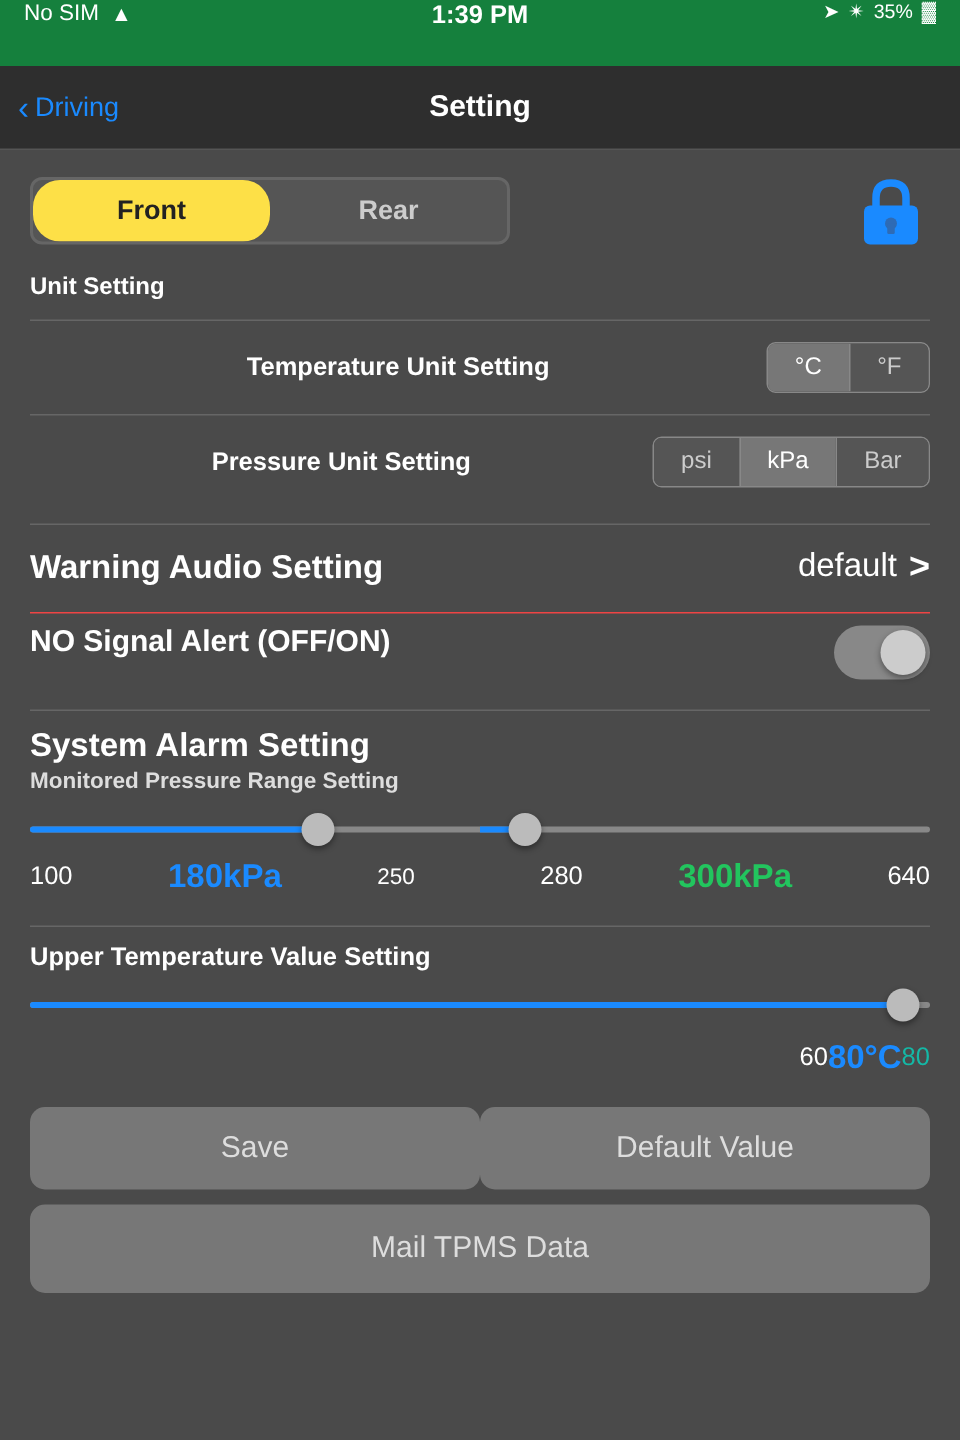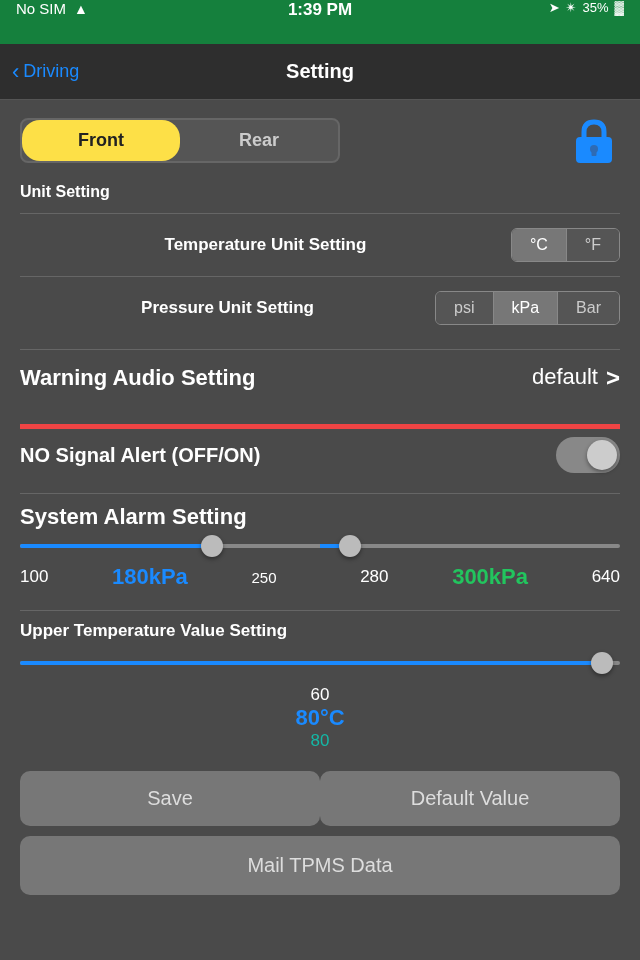--- a/index.html
+++ b/index.html
@@ -181,25 +181,23 @@
       gap: 8px;
     }
     .chevron {
       font-size: 24px;
       font-weight: 700;
     }
 
     
     .toggle-row {
       display: flex;
-      align-items: center;
       justify-content: space-between;
       padding: 8px 0 10px 0;
-      border-top: 5px solid #ef4444;
-      margin-top: 16px;
+      border-top: 1px solid #ef4444;
     }
     .toggle-label {
       font-size: 20px;
       font-weight: 700;
       color: #fff;
     }
 
     
     .toggle-switch {
       width: 64px;
@@ -361,20 +359,21 @@
       <span class="toggle-label">NO Signal Alert (OFF/ON)</span>
       <div class="toggle-switch">
         <div class="toggle-switch-knob"></div>
       </div>
     </div>
   </div>
 
   
   <div class="section">
     <div class="alarm-title">System Alarm Setting</div>
+    <div class="alarm-sub">Monitored Pressure Range Setting</div>
   </div>
 
   
   <div class="slider-section">
 
     <div style="position:relative; height: 28px; margin: 0 0 0 0;">
 
       <div style="position:absolute; left:0; right:0; top:50%; transform:translateY(-50%); height:4px; background:#888; border-radius:2px;">
         <div style="position:absolute; left:0; width:32%; height:4px; background:#1a8aff; border-radius:2px;"></div>
 
@@ -403,21 +402,21 @@
   <div class="section" style="padding-bottom:0;">
     <div class="alarm-sub" style="font-size:17px; font-weight:700; color:#fff; margin-bottom:8px; border-top:1px solid #666; padding-top:10px;">Upper Temperature Value Setting</div>
   </div>
   <div class="slider-section">
     <div style="position:relative; height:28px; margin-bottom:4px;">
       <div style="position:absolute; left:0; right:0; top:50%; transform:translateY(-50%); height:4px; background:#888; border-radius:2px;">
         <div style="position:absolute; left:0; width:97%; height:4px; background:#1a8aff; border-radius:2px;"></div>
         <div style="position:absolute; left:97%; top:50%; transform:translate(-50%,-50%); width:22px; height:22px; background:#bbb; border-radius:50%; box-shadow:0 2px 4px rgba(0,0,0,0.4);"></div>
       </div>
     </div>
-    <div style="display:flex; align-items:center; justify-content:flex-end; padding:4px 0 10px 0;flex-direction:column;">
+    <div style="display:flex; align-items:center; justify-content:flex-end; padding:4px 0 10px 0;">
       <span style="font-size:17px;color:#fff;">60</span>
       <span style="font-size:22px;font-weight:700;color:#1a8aff;">80°C</span>
       <span style="font-size:17px;color:#14b8a6;">80</span>
     </div>
   </div>
 
   
   <div class="btn-row">
     <button class="btn">Save</button>
     <button class="btn">Default Value</button>

